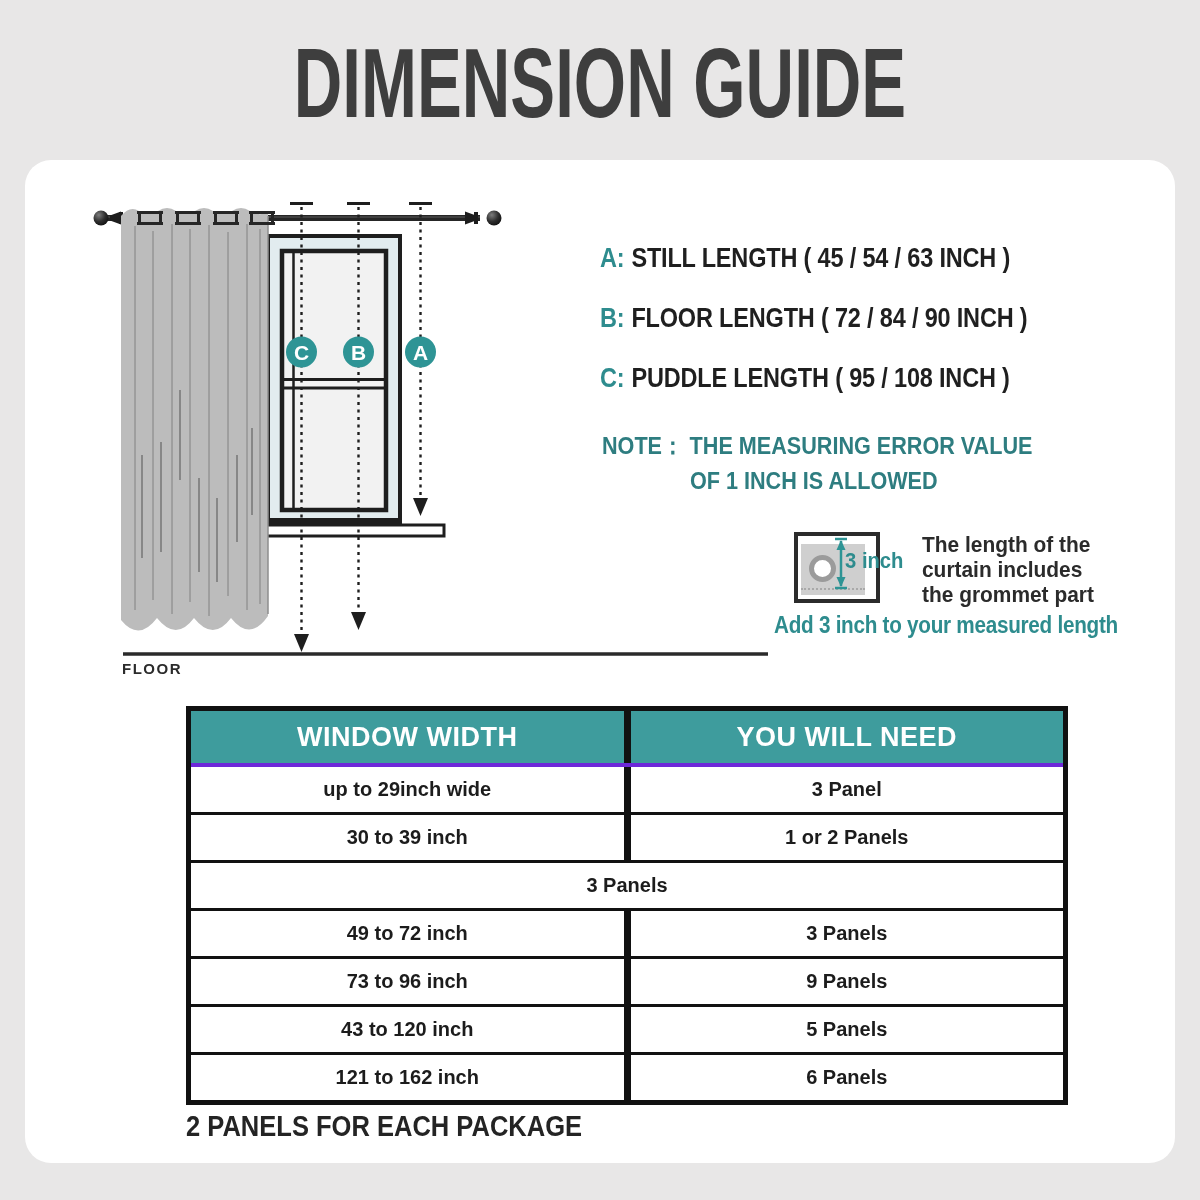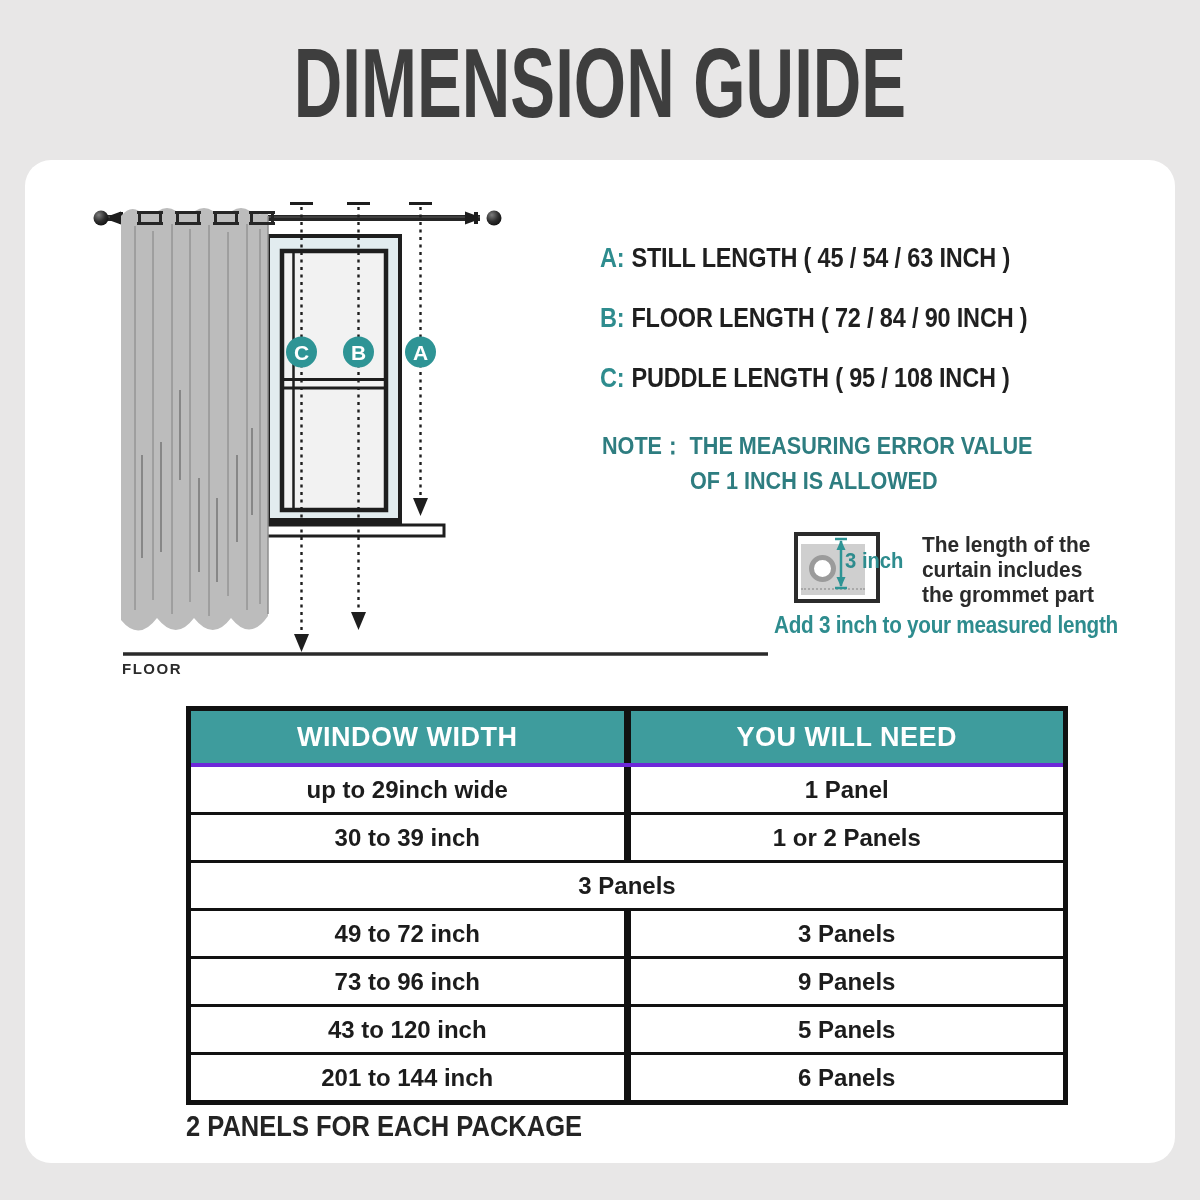--- a/index.html
+++ b/index.html
@@ -86,21 +86,21 @@
   
   .ptable{
     position:absolute;left:186px;top:706px;width:882px;
     border:5px solid #111;background:#fff;box-sizing:border-box;
   }
   .t-head{display:flex;height:52px;border-bottom:4px solid #6d28d9;}
   .t-row{display:flex;height:45px;border-bottom:3px solid #111;}
   .t-row:last-child{border-bottom:none;}
   .cell{
     flex:1;display:flex;align-items:center;justify-content:center;
-    font-size:24px;font-weight:600;color:#1c1c1c;
+    font-size:20px;font-weight:600;color:#1c1c1c;
   }
   .cell.left{border-right:7px solid #111;}
   .t-head .cell{
     background:#3e9c9d;color:#ffffff;font-size:27px;font-weight:bold;
     letter-spacing:0.5px;
   }
 
   .footer-note{
     position:absolute;left:186px;top:1110px;
     font-size:29px;font-weight:700;color:#242424;white-space:nowrap;
@@ -271,21 +271,21 @@
   <div class="gro-desc">The length of the curtain includes the grommet part</div>
   <div class="gro-tip">Add 3 inch to your measured length</div>
 
   <div class="ptable">
     <div class="t-head">
       <div class="cell left">WINDOW WIDTH</div>
       <div class="cell">YOU WILL NEED</div>
     </div>
     <div class="t-row">
       <div class="cell left">up to 29inch wide</div>
-      <div class="cell">1 Panel</div>
+      <div class="cell">3 Panel</div>
     </div>
     <div class="t-row">
       <div class="cell left">30 to 39 inch</div>
       <div class="cell">1 or 2 Panels</div>
     </div>
     <div class="t-row">
       <div class="cell">3 Panels</div>
     </div>
     <div class="t-row">
       <div class="cell left">49 to 72 inch</div>
@@ -293,20 +293,20 @@
     </div>
     <div class="t-row">
       <div class="cell left">73 to 96 inch</div>
       <div class="cell">9 Panels</div>
     </div>
     <div class="t-row">
       <div class="cell left">43 to 120 inch</div>
       <div class="cell">5 Panels</div>
     </div>
     <div class="t-row">
-      <div class="cell left">201 to 144 inch</div>
+      <div class="cell left">121 to 162 inch</div>
       <div class="cell">6 Panels</div>
     </div>
   </div>
 
   <div class="footer-note">2 PANELS FOR EACH PACKAGE</div>
 
 </div>
 
 </body></html>

